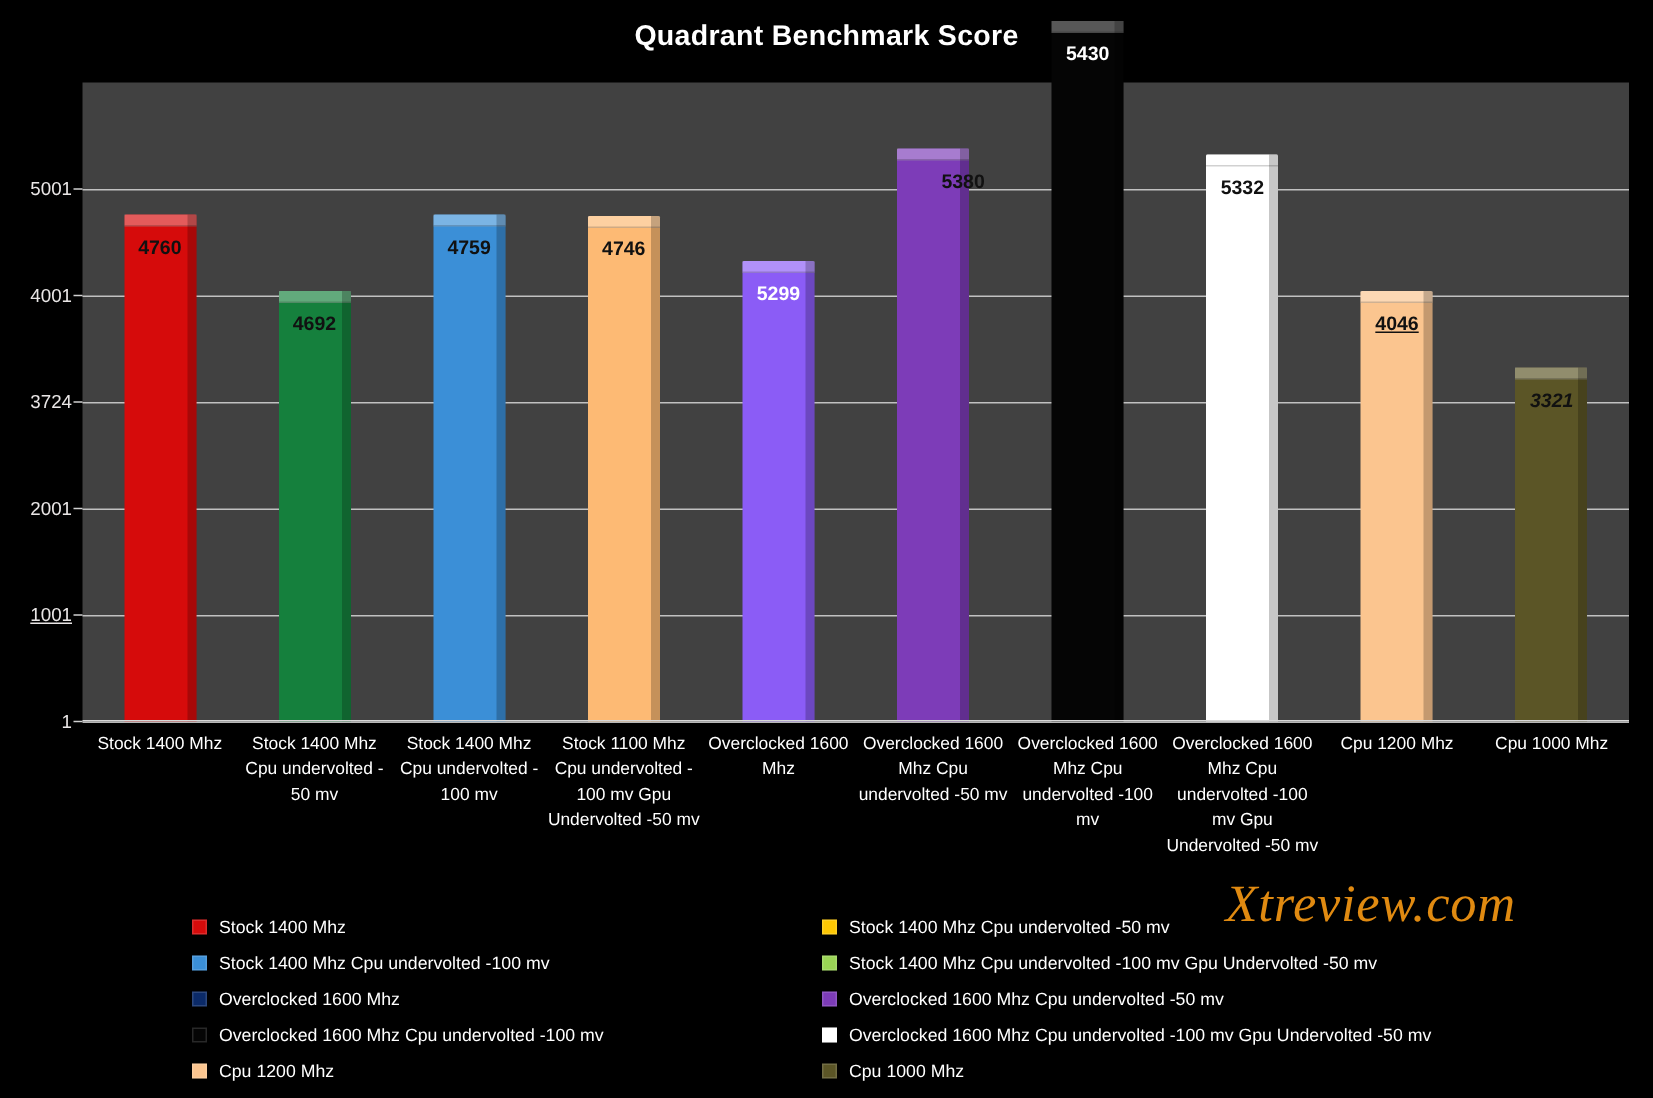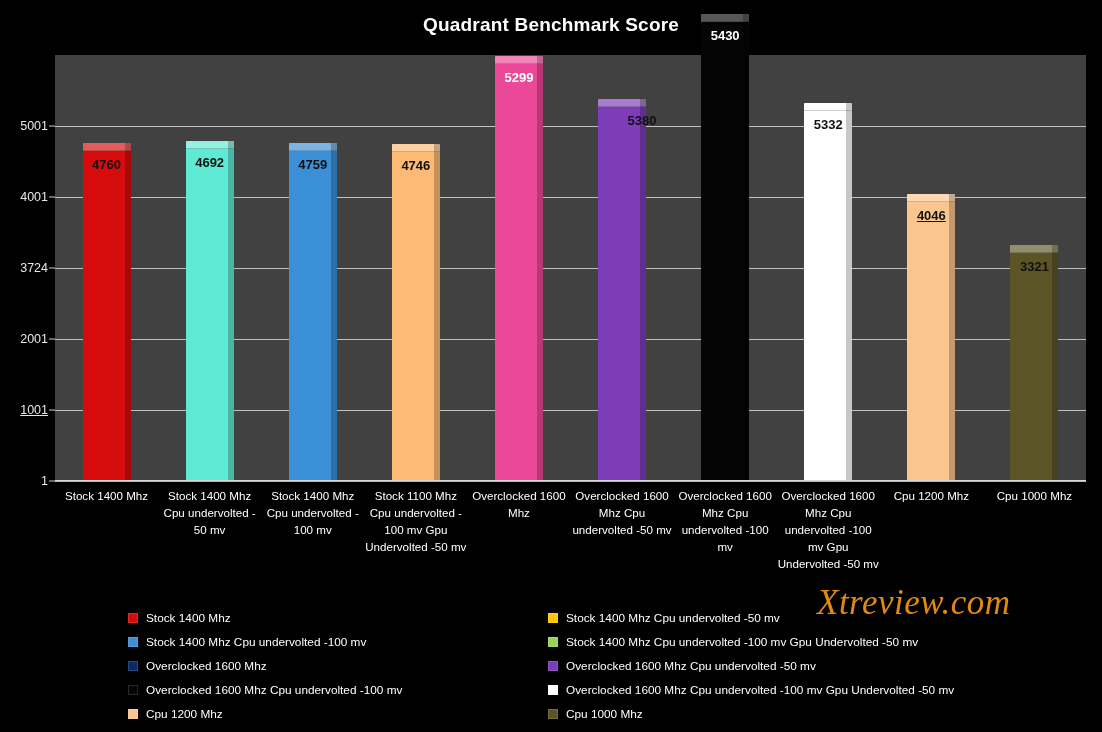--- a/index.html
+++ b/index.html
@@ -177,36 +177,36 @@
         <div class="gridline" style="top: 142px;"></div>
         <div class="gridline" style="top: 71px;"></div>
       </div>
     <div id="bars">
         <div class="bar-slot" style="left: 0px; width: 103.1px;">
           <div class="bar" title="Stock 1400 Mhz: 4760" style="height: 337.889px; background: rgb(214, 11, 11);">
             <div class="bar-value" style="color: rgb(17, 17, 17);">4760</div>
           </div>
         </div>
         <div class="bar-slot" style="left: 103.1px; width: 103.1px;">
-          <div class="bar" title="Stock 1400 Mhz Cpu undervolted - 50 mv: 4692" style="height: 340px; background: #5eead4;">
+          <div class="bar" title="Stock 1400 Mhz Cpu undervolted - 50 mv: 4692" style="height: 287px; background: #15803d;">
             <div class="bar-value" style="color: rgb(17, 17, 17);">4692</div>
           </div>
         </div>
         <div class="bar-slot" style="left: 206.2px; width: 103.1px;">
           <div class="bar" title="Stock 1400 Mhz Cpu undervolted - 100 mv: 4759" style="height: 337.818px; background: rgb(59, 143, 215);">
             <div class="bar-value" style="color: rgb(17, 17, 17);">4759</div>
           </div>
         </div>
         <div class="bar-slot" style="left: 309.3px; width: 103.1px;">
           <div class="bar" title="Stock 1400 Mhz Cpu undervolted - 100 mv Gpu Undervolted -50 mv: 4746" style="height: 336.895px; background: #fdba74;">
             <div class="bar-value" style="color: rgb(17, 17, 17);">4746</div>
           </div>
         </div>
         <div class="bar-slot" style="left: 412.4px; width: 103.1px;">
-          <div class="bar" title="Overclocked 1600 Mhz: 5299" style="height: 425px; background: #ec4899; padding-left: 41px;">
+          <div class="bar" title="Overclocked 1600 Mhz: 5299" style="height: 307px; background: #8b5cf6; padding-left: 41px;">
             <div class="bar-value" style="color: rgb(255, 255, 255);">5299</div>
           </div>
         </div>
         <div class="bar-slot" style="left: 515.5px; width: 103.1px;">
           <div class="bar" title="Overclocked 1600 Mhz Cpu undervolted -50 mv: 5380" style="height: 381.909px; background: rgb(125, 60, 184);">
             <div class="bar-value" style="color: rgb(17, 17, 17); padding-left: 40px;">5380</div>
           </div>
         </div>
         <div class="bar-slot" style="left: 618.6px; width: 103.1px;">
           <div class="bar" title="Overclocked 1600 Mhz Cpu undervolted -100 mv: 5430" style="height: 467px; background: rgb(5, 5, 5);">
@@ -218,21 +218,21 @@
             <div class="bar-value" style="color: rgb(17, 17, 17);">5332</div>
           </div>
         </div>
         <div class="bar-slot" style="left: 824.8px; width: 103.1px;">
           <div class="bar" title="Cpu 1200 Mhz: 4046" style="height: 287.195px; background: rgb(251, 197, 143);">
             <div class="bar-value" style="color: rgb(17, 17, 17); text-decoration: underline;">4046</div>
           </div>
         </div>
         <div class="bar-slot" style="left: 927.9px; width: 103.1px;">
           <div class="bar" title="Cpu 1000 Mhz: 3321" style="height: 235.72px; background: rgb(91, 85, 38);">
-            <div class="bar-value" style="color: rgb(17, 17, 17);">3321</div>
+            <div class="bar-value" style="color: rgb(17, 17, 17); font-style: italic;">3321</div>
           </div>
         </div>
       </div>
     <div class="axis-bottom-line"></div>
   </div>
 
   <div id="yaxis">
       <div class="ytick-label" style="top: 481px;">1</div>
       <div class="ytick-mark" style="top: 481px; left: 49px;"></div>
       <div class="ytick-label" style="top: 410px; text-decoration: underline;">1001</div>

